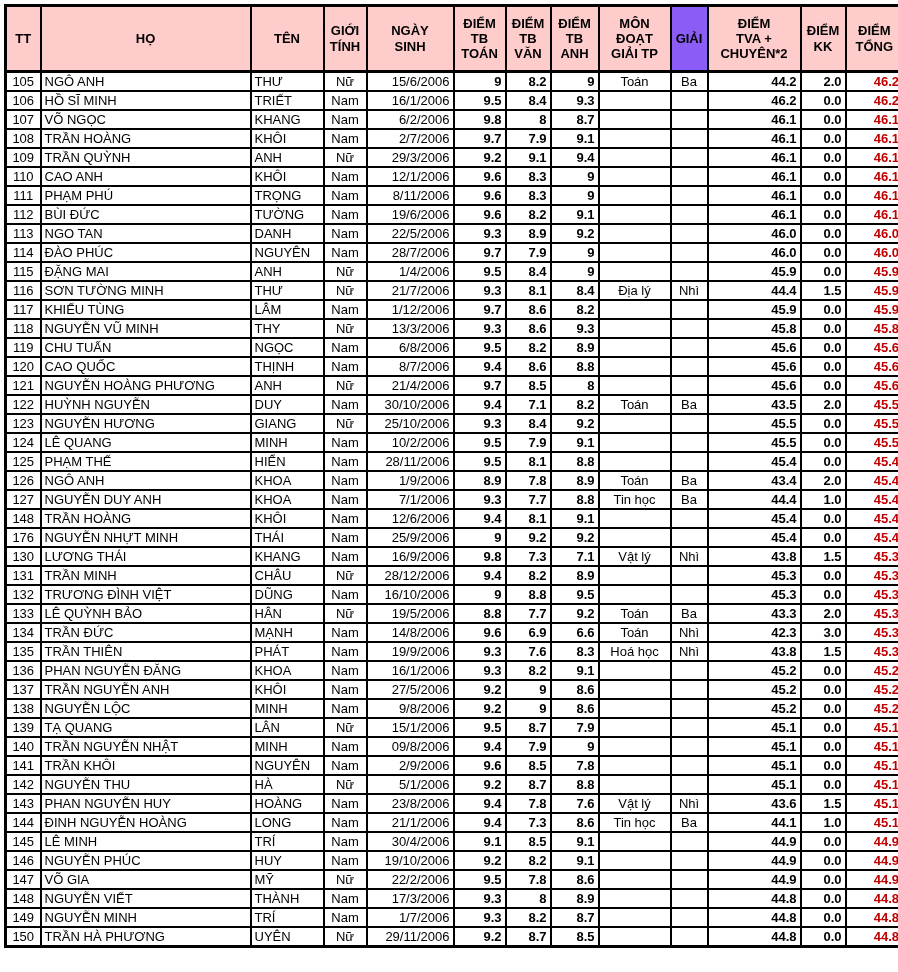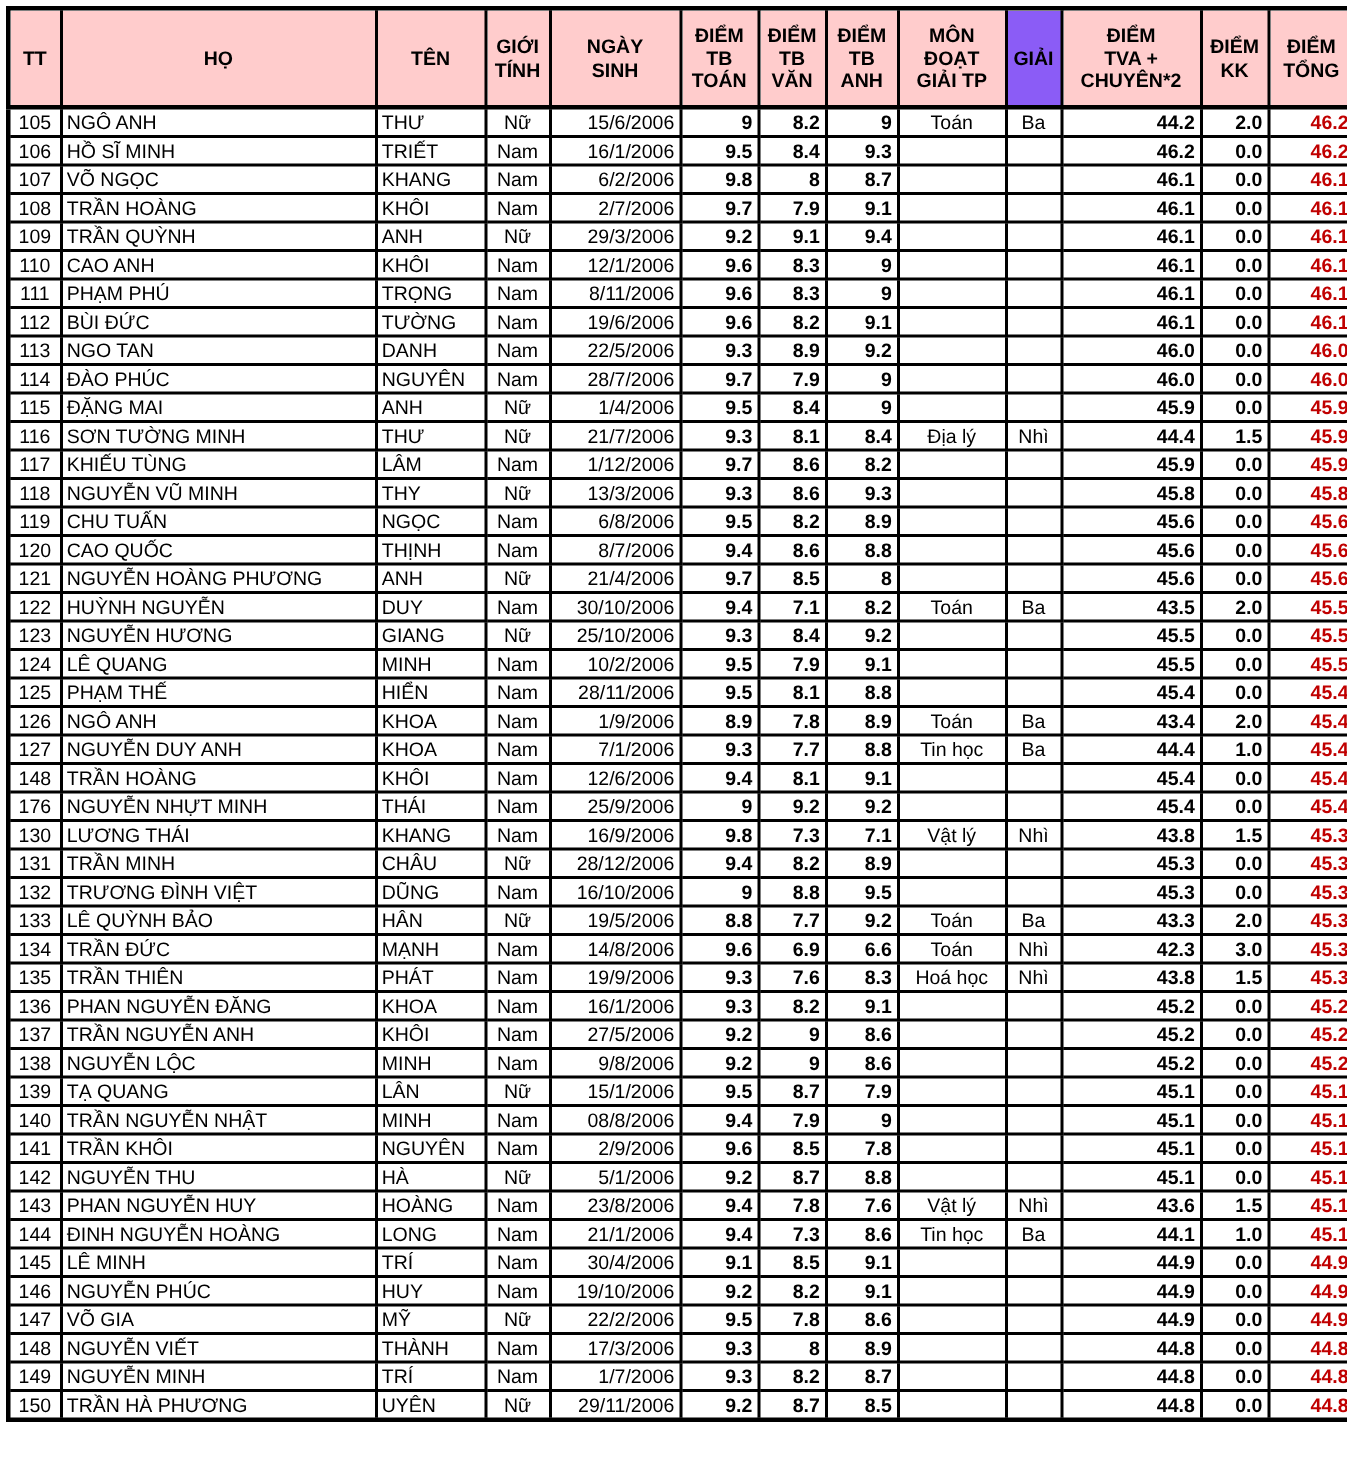--- a/index.html
+++ b/index.html
@@ -629,21 +629,21 @@
           <td class="al-center"></td>
           <td class="al-right num-bold">45.1</td>
           <td class="al-right num-bold">0.0</td>
           <td class="al-right num-bold total" style="color: rgb(192, 0, 0);">45.1</td>
         </tr>
         <tr>
           <td class="al-center">140</td>
           <td class="al-left">TRẦN NGUYỄN NHẬT</td>
           <td class="al-left">MINH</td>
           <td class="al-center">Nam</td>
-          <td class="al-right">08/8/2006</td>
+          <td class="al-right">09/8/2006</td>
           <td class="al-right num-bold">9.4</td>
           <td class="al-right num-bold">7.9</td>
           <td class="al-right num-bold">9</td>
           <td class="al-center"></td>
           <td class="al-center"></td>
           <td class="al-right num-bold">45.1</td>
           <td class="al-right num-bold">0.0</td>
           <td class="al-right num-bold total" style="color: rgb(192, 0, 0);">45.1</td>
         </tr>
         <tr>

